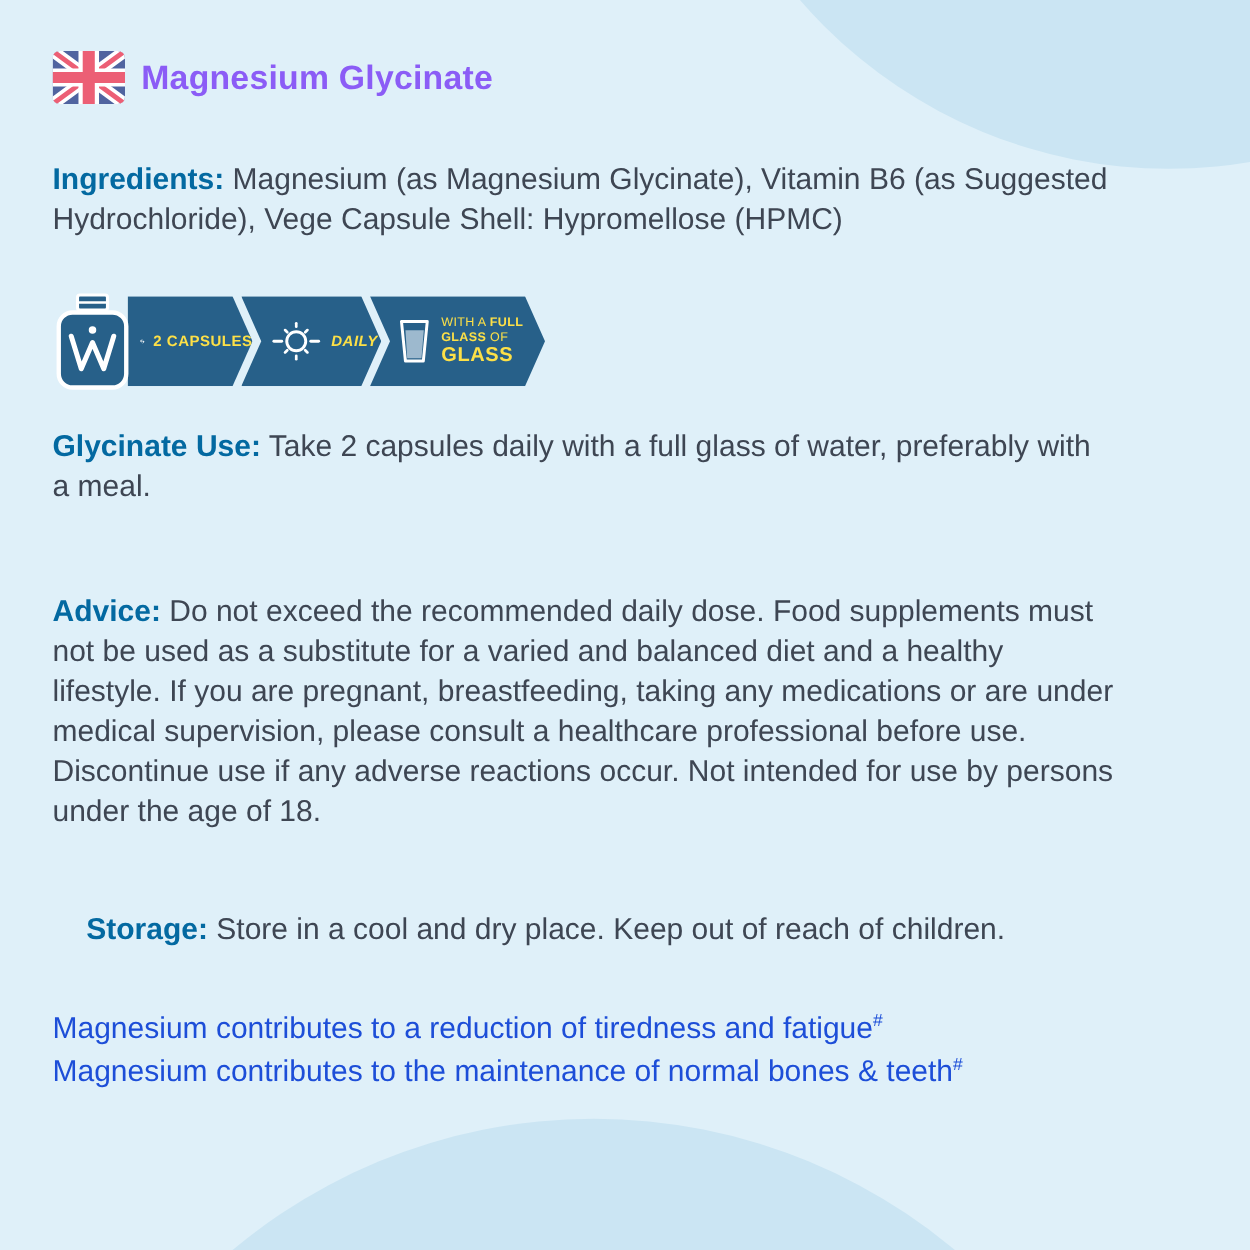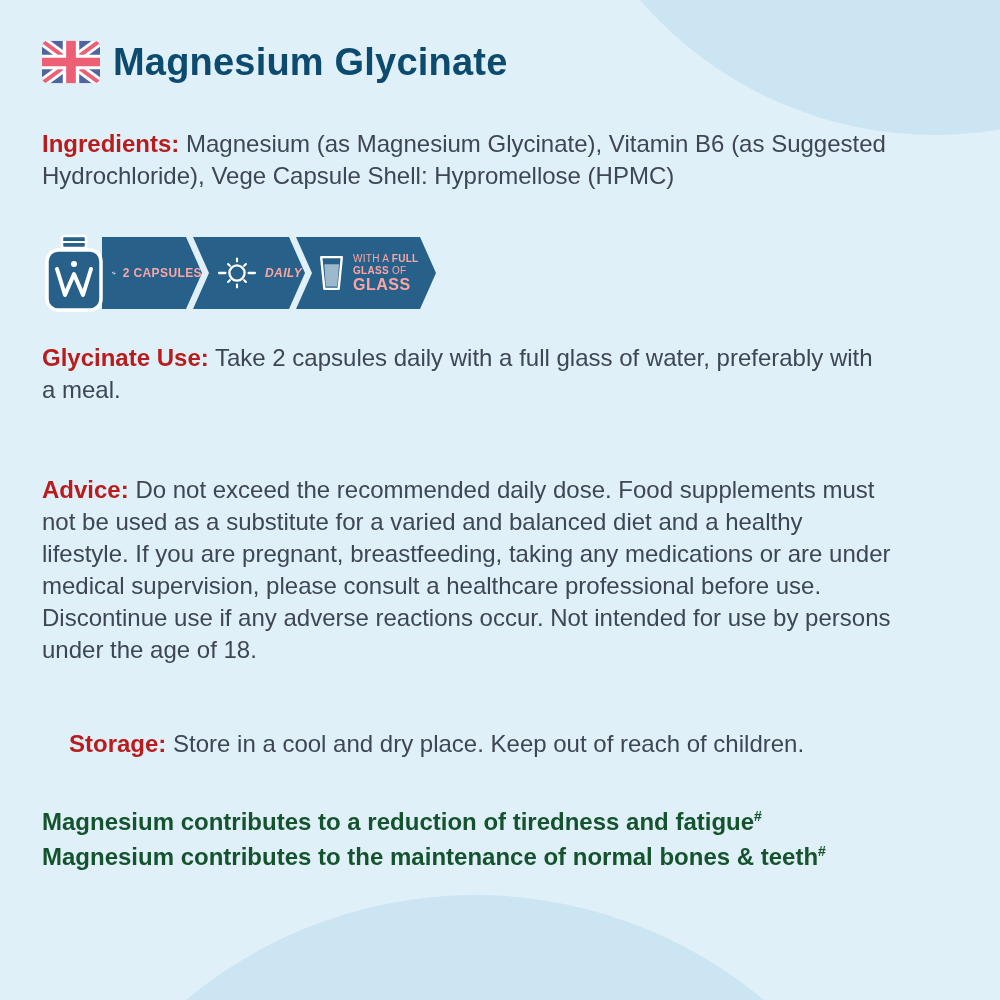--- a/index.html
+++ b/index.html
@@ -12,39 +12,39 @@
   }
   .deco-circle { position:absolute; border-radius:50%; background:#cbe5f3; }
   .circle-tr { left:545px; top:-645px; width:780px; height:780px; }
   .circle-b  { left:25px;  top:895px;  width:900px; height:900px; }
 
   .block { position:absolute; left:42px; }
 
   
   .header { top:40px; display:flex; align-items:center; gap:13px; }
   .flag { width:58px; height:44px; display:block; }
-  .title { font-size:38px; font-weight:800; color:#0c4a6e; letter-spacing:.2px; }
+  .title { font-size:27px; font-weight:800; color:#8b5cf6; letter-spacing:.2px; }
 
   
   .para { width:850px; font-size:24px; line-height:32px; color:#3e4653; }
-  .para b { color:#b91c1c; font-weight:800; }
+  .para b { color:#0369a1; font-weight:800; }
   .p-ingredients { top:128px; }
   .p-suggested   { top:342px; }
   .p-advice      { top:450px;margin-top:24px; }
   .p-storage     { top:728px;margin-left:27px; }
-  .claim { width:880px; font-size:24px; line-height:30px; color:#14532d;font-weight:bold; }
+  .claim { width:880px; font-size:24px; line-height:30px; color:#1d4ed8; }
   .claim sup { font-size:14px; }
   .c1 { top:801px; } .c2 { top:836px; }
 
   
   .banner { top:234px; display:flex; align-items:flex-start; }
   .bottle { position:relative; z-index:2; width:64px; height:78px; }
   .seg {
     position:relative; z-index:1; height:72px; margin-top:3px;
-    background:#276089; color:#fca5a5;
+    background:#276089; color:#fde047;
     display:flex; align-items:center;
     clip-path:polygon(0 0, calc(100% - 16px) 0, 100% 50%, calc(100% - 16px) 100%, 0 100%);
   }
   .seg.notched {
     clip-path:polygon(0 0, calc(100% - 16px) 0, 100% 50%, calc(100% - 16px) 100%, 0 100%, 16px 50%);
   }
   .seg1 { width:100px; margin-left:-4px; padding-left:10px; gap:7px;align-items:center; }
   .seg2 { width:112px; margin-left:-9px; padding-left:24px; gap:8px;font-style:italic; }
   .seg3 { width:140px; margin-left:-9px; padding-left:22px; gap:8px; }
   .seg-label { font-size:12px; font-weight:800; letter-spacing:.4px; white-space:nowrap; }

